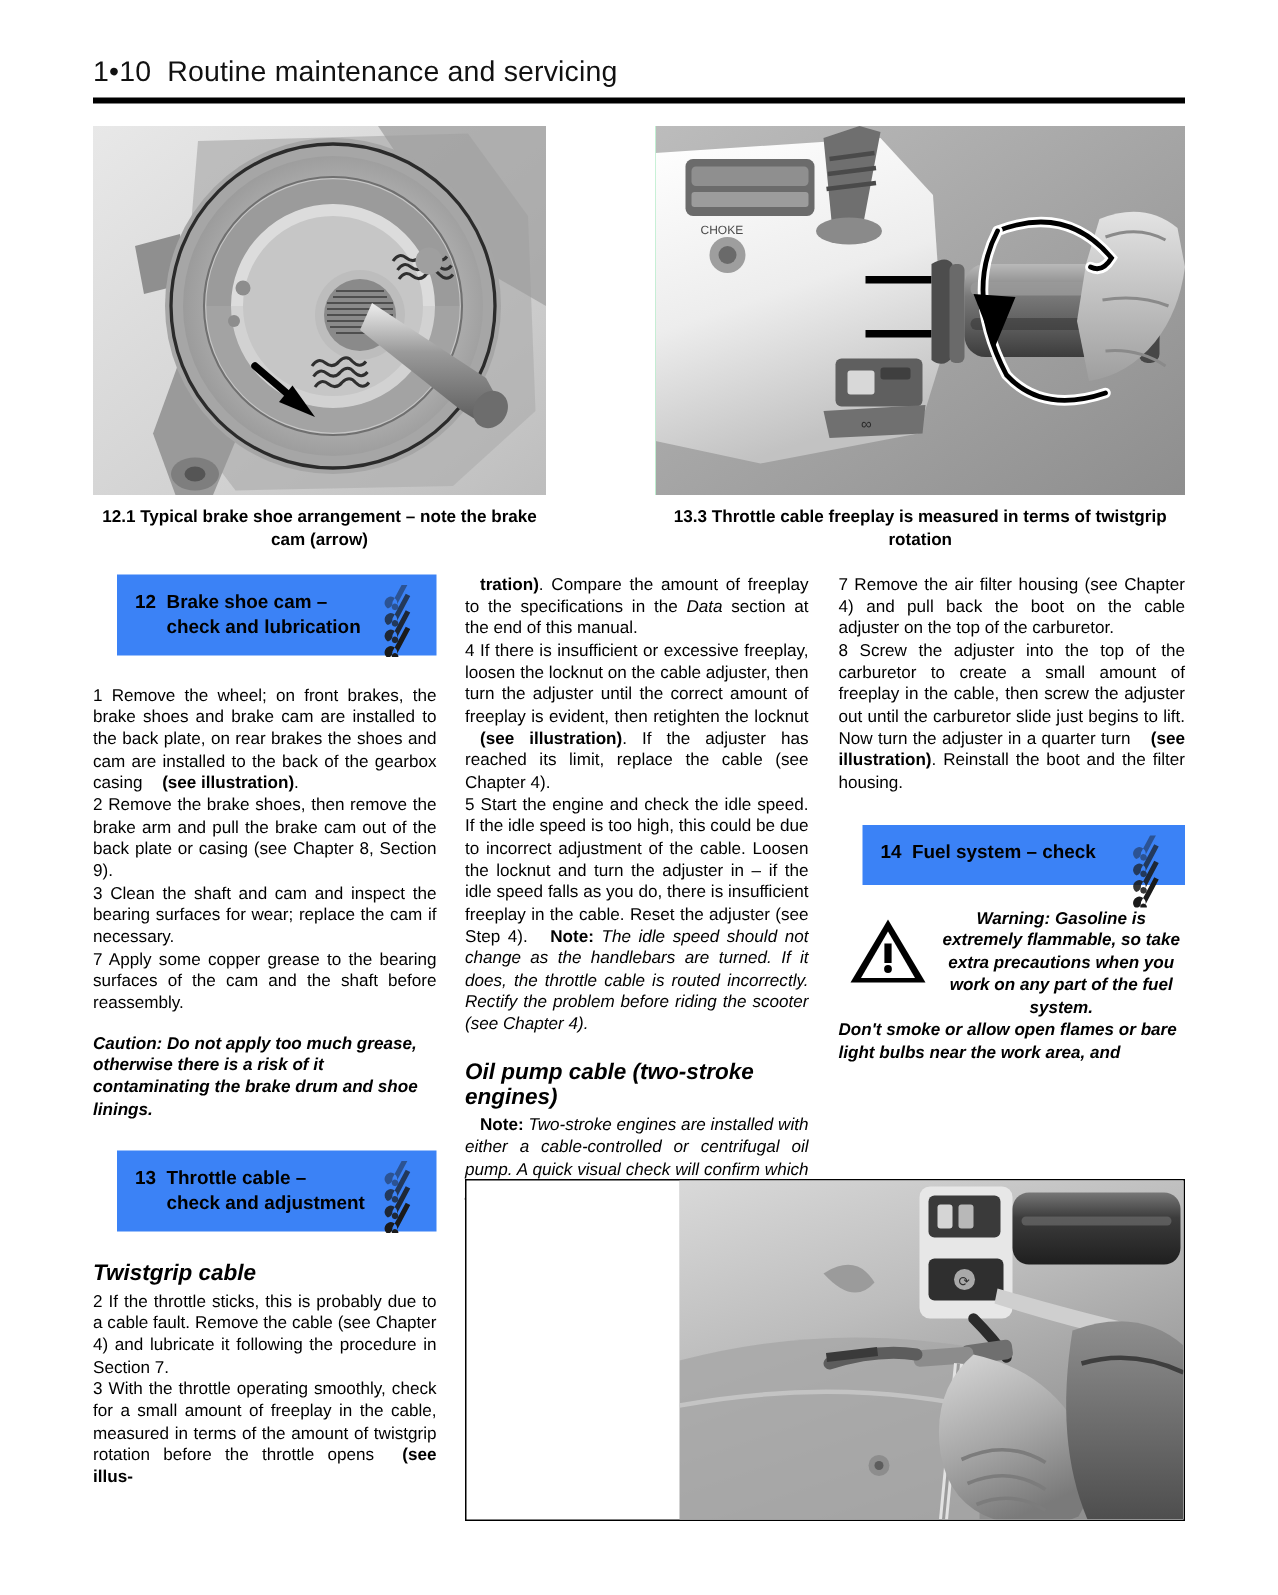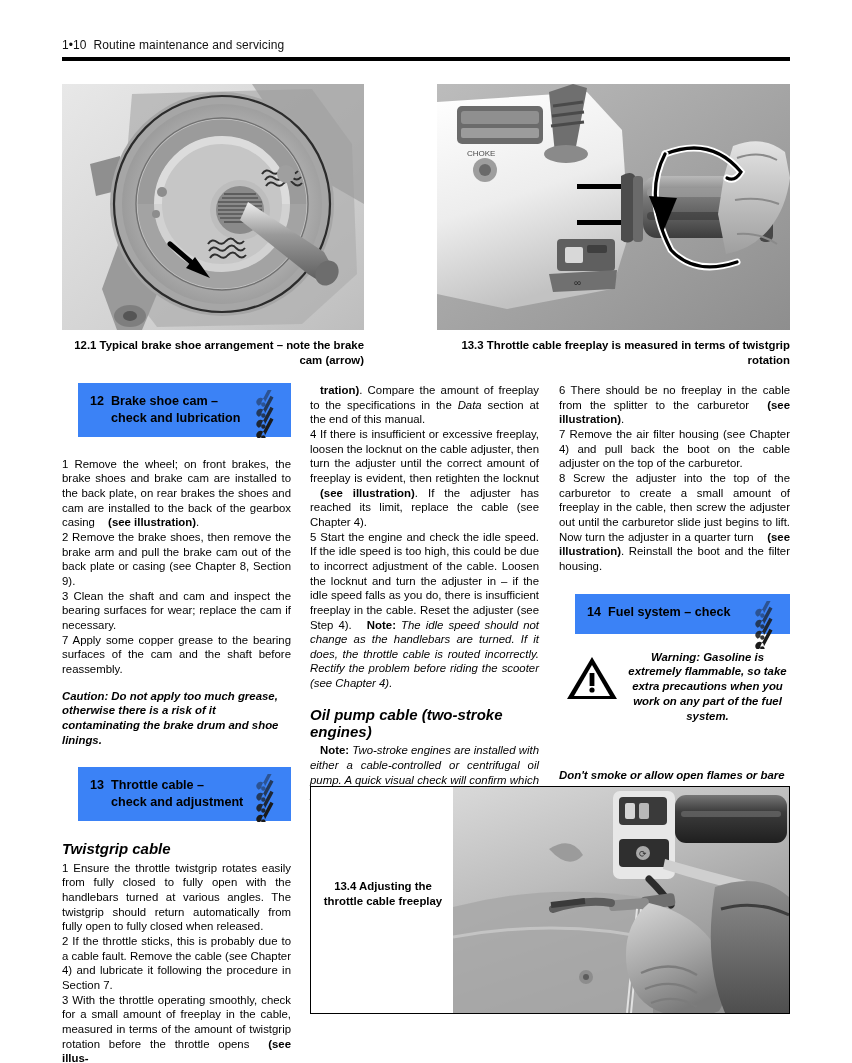--- a/index.html
+++ b/index.html
@@ -20,21 +20,21 @@
   }
 
   
   .page-header {
     position: absolute;
     left: 62px;
     top: 38px;
     width: 728px;
   }
   .page-header .hdr-text {
-    font-size: 12px;
+    font-size: 19px;
     font-weight: 400;
     letter-spacing: 0.1px;
     color: #111;
     white-space: nowrap;
   }
   .page-header .hdr-num {
     font-weight: 400;
   }
   .page-header .hdr-rule {
     margin-top: 5px;
@@ -50,21 +50,21 @@
   }
   .photo .inner { position: absolute; inset: 0; }
 
   
   #photo-12-1 { left: 62px; top: 84px; width: 302px; height: 246px; }
   
   #photo-13-3 { left: 437px; top: 84px; width: 353px; height: 246px; }
 
   .caption {
     position: absolute;
-    text-align: right;
+    text-align: center;
     font-size: 11.4px;
     font-weight: bold;
     line-height: 1.32;
     color: #000;
   }
   #cap-12-1 { left: 62px; top: 338px; width: 302px; }
   #cap-13-3 { left: 437px; top: 338px; width: 353px; }
 
   
   .col {
@@ -144,21 +144,20 @@
     font-weight: bold;
     font-style: italic;
     text-align: center;
     line-height: 1.3;
   }
   .warn-rest {
     font-weight: bold;
     font-style: italic;
     text-align: left;
     line-height: 1.3;
-    margin-top: 44px;
   }
 
   
   #fig-13-4 {
     position: absolute;
     left: 310px;
     top: 786px;
     width: 480px;
     height: 228px;
     border: 1px solid #000;
@@ -432,38 +431,36 @@
               </g>
           </g>
         </svg>
       </div>
     </div>
 
     <div class="spacer-20"></div>
 
     <p class="subhead">Twistgrip cable</p>
     <div style="height:3px"></div>
-    <p>1  Ensure the throttle twistgrip rotates easily from fully closed to fully open with the handlebars turned at various angles. The twistgrip should return automatically from fully open to fully closed when released.</p>
     <p>2  If the throttle sticks, this is probably due to a cable fault. Remove the cable (see Chapter 4) and lubricate it following the procedure in Section 7.</p>
     <p><span>3  With the throttle operating smoothly, check for a small amount of freeplay in the cable, measured in terms of the amount of twistgrip rotation before the throttle opens </span><b>(see illus-</b></p>
   </div>
 
   <div class="col" id="col-2">
     <p><b>tration)</b><span>. Compare the amount of freeplay to the specifications in the </span><i>Data</i><span> section at the end of this manual.</span></p>
     <p><span>4  If there is insufficient or excessive freeplay, loosen the locknut on the cable adjuster, then turn the adjuster until the correct amount of freeplay is evident, then retighten the locknut </span><b>(see illustration)</b><span>. If the adjuster has reached its limit, replace the cable (see Chapter 4).</span></p>
     <p><span>5  Start the engine and check the idle speed. If the idle speed is too high, this could be due to incorrect adjustment of the cable. Loosen the locknut and turn the adjuster in – if the idle speed falls as you do, there is insufficient freeplay in the cable. Reset the adjuster (see Step 4). </span><b>Note:</b><i> The idle speed should not change as the handlebars are turned. If it does, the throttle cable is routed incorrectly. Rectify the problem before riding the scooter (see Chapter 4).</i></p>
 
     <div class="spacer-16"></div>
     <p class="subhead">Oil pump cable (two-stroke engines)</p>
     <div style="height:3px"></div>
     <p><b>Note:</b><i> Two-stroke engines are installed with either a cable-controlled or centrifugal oil pump. A quick visual check will confirm which pump is installed to your engine (see Section 17).</i></p>
   </div>
 
   <div class="col" id="col-3">
-    <p><span>6  There should be no freeplay in the cable from the splitter to the carburetor </span><b>(see illustration)</b><span>.</span></p>
     <p>7  Remove the air filter housing (see Chapter 4) and pull back the boot on the cable adjuster on the top of the carburetor.</p>
     <p><span>8  Screw the adjuster into the top of the carburetor to create a small amount of freeplay in the cable, then screw the adjuster out until the carburetor slide just begins to lift. Now turn the adjuster in a quarter turn </span><b>(see illustration)</b><span>. Reinstall the boot and the filter housing.</span></p>
 
     <div class="spacer-20"></div>
 
     <div class="section-box">
       <div class="sec-line">
         <span>14</span>&nbsp;
         <span>Fuel system – check</span>
       </div>
@@ -506,21 +503,20 @@
           <rect x="24.6" y="19" width="4.8" height="13" fill="#000"></rect>
           <circle cx="27" cy="36" r="2.6" fill="#000"></circle>
         </svg>
       </div>
       <div class="warn-head">Warning: Gasoline is extremely flammable, so take extra precautions when you work on any part of the fuel system.</div>
       <div class="warn-rest">Don't smoke or allow open flames or bare light bulbs near the work area, and</div>
     </div>
   </div>
 
   <div id="fig-13-4">
-    <div class="fig-cap">13.4  Adjusting the throttle cable freeplay</div>
     <div class="fig-photo">
       <svg width="100%" height="100%" viewBox="0 0 336 226" preserveAspectRatio="none">
         <defs>
           <linearGradient id="bg3" x1="0" y1="0" x2="0.5" y2="1">
             <stop offset="0%" stop-color="#d9d9d9"></stop>
             <stop offset="45%" stop-color="#bdbdbd"></stop>
             <stop offset="100%" stop-color="#8f8f8f"></stop>
           </linearGradient>
           <linearGradient id="grip3" x1="0" y1="0" x2="0" y2="1">
             <stop offset="0%" stop-color="#777"></stop>

